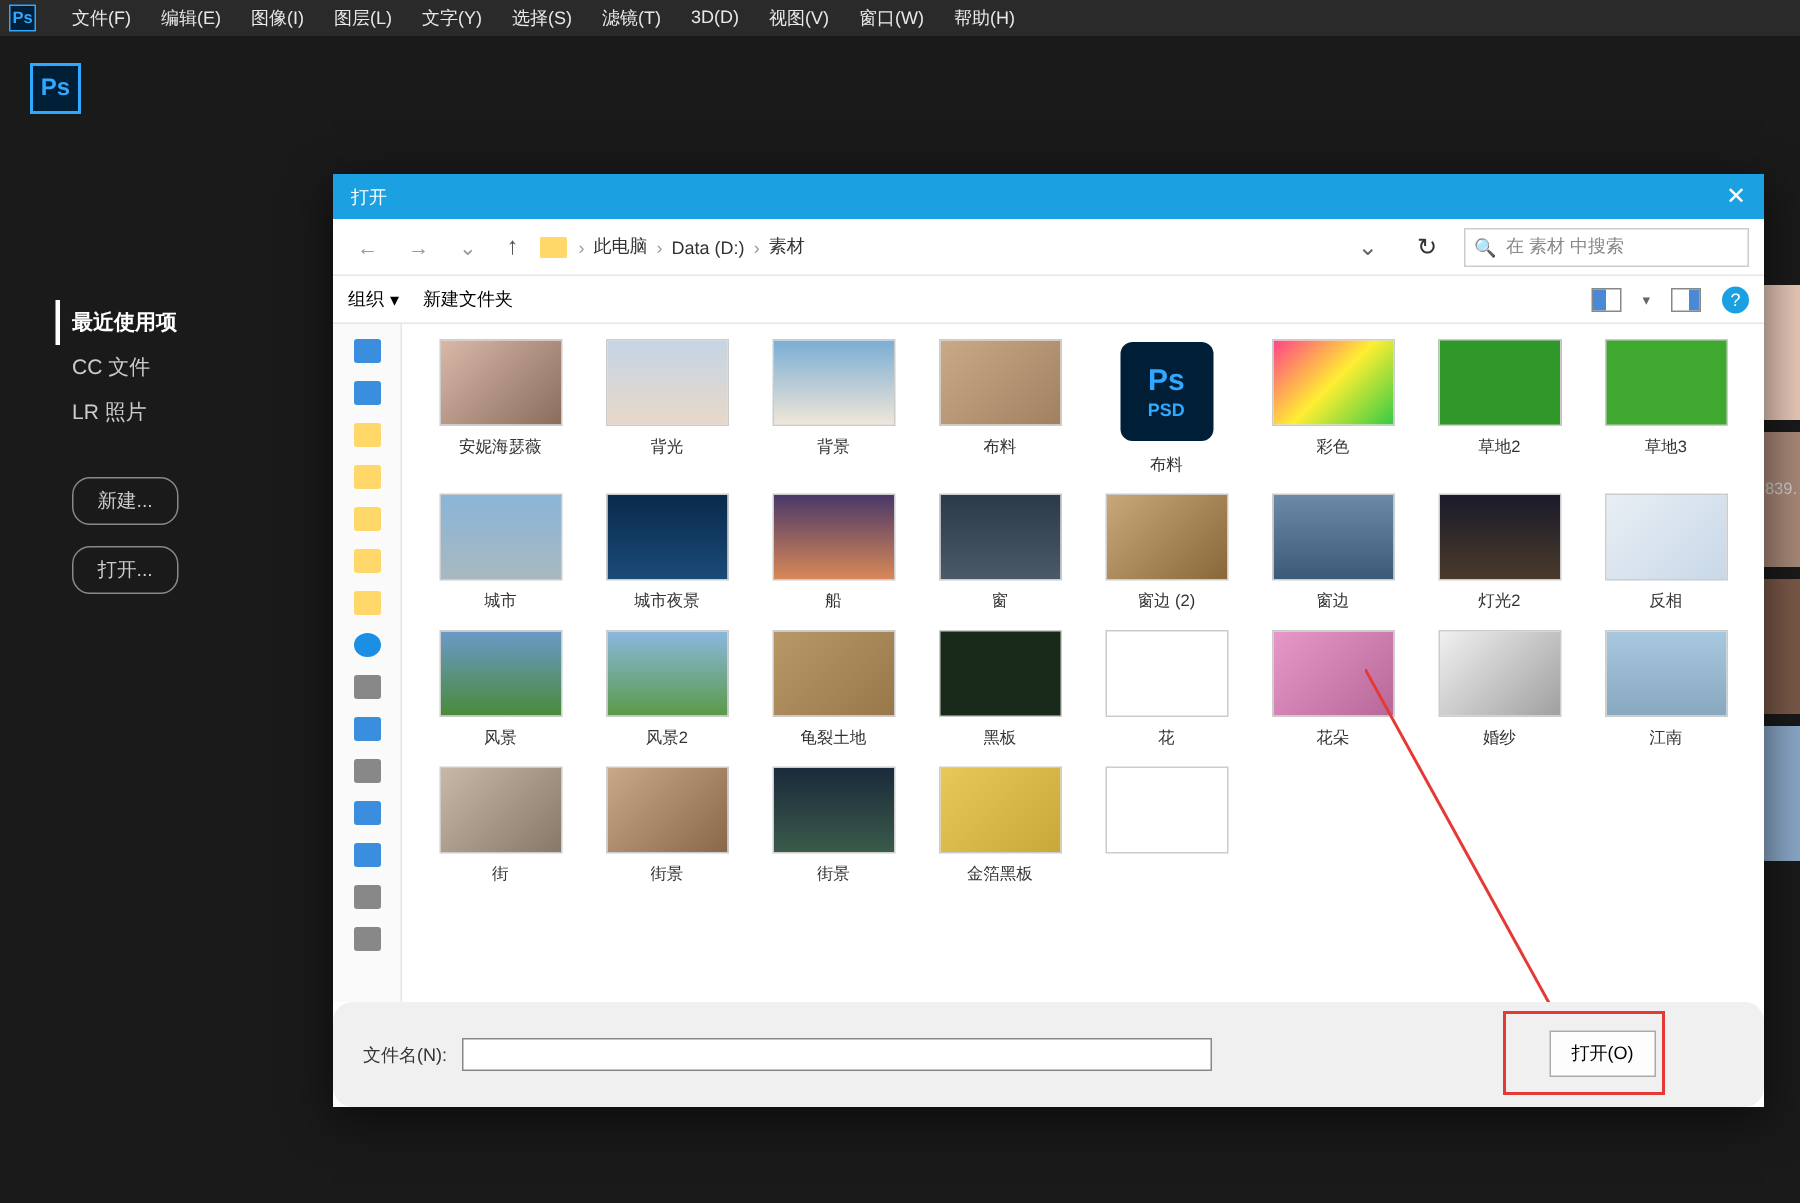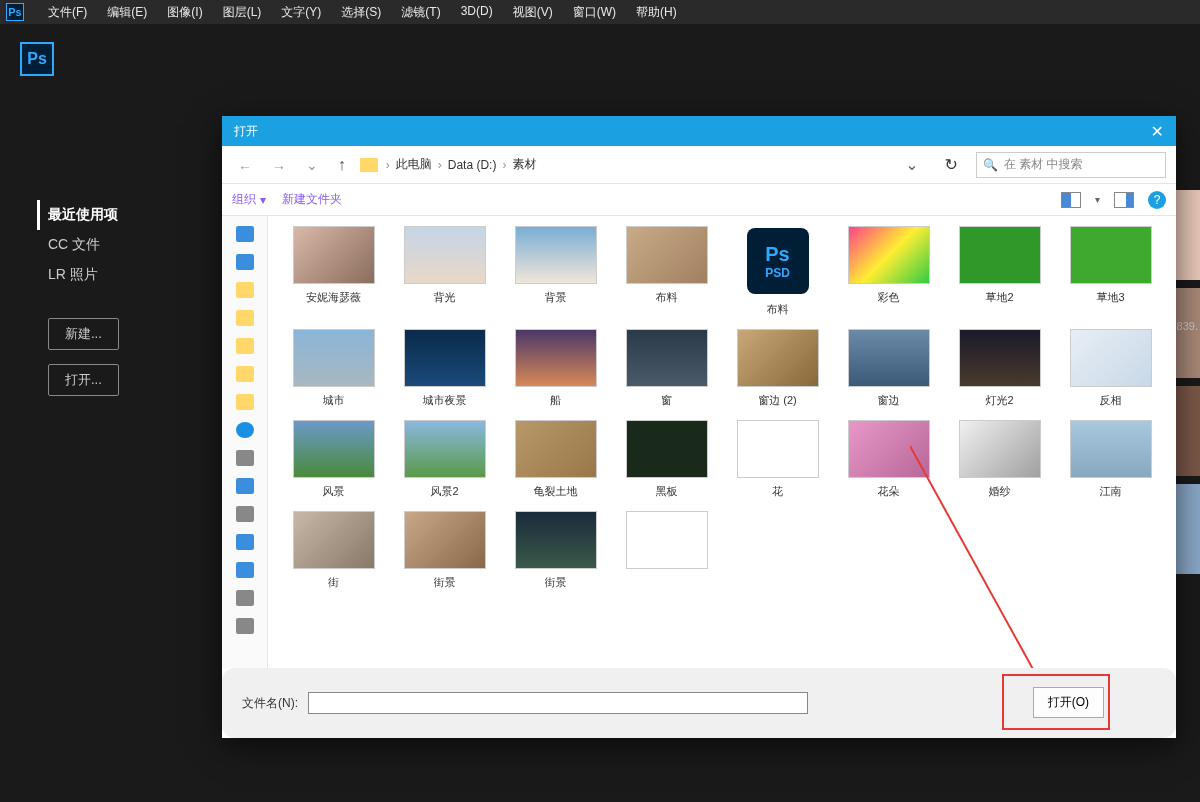--- a/index.html
+++ b/index.html
@@ -9,41 +9,41 @@
 .ps-tiny { width: 18px; height: 18px; background: #001e36; color: #31a8ff; display: flex; align-items: center; justify-content: center; font-size: 11px; font-weight: bold; border: 1px solid #31a8ff; margin-right: 14px; }
 .menu-item { color: #e8e8e8; font-size: 12px; padding: 0 10px; cursor: pointer; }
 
 .ps-logo-area { height: 70px; display: flex; align-items: center; padding-left: 20px; }
 .ps-logo { width: 34px; height: 34px; background: #001e36; border: 2px solid #31a8ff; display: flex; align-items: center; justify-content: center; color: #31a8ff; font-size: 16px; font-weight: bold; }
 
 .sidebar { position: absolute; left: 48px; top: 200px; color: #ccc; }
 .sidebar-item { font-size: 14px; padding: 6px 0; cursor: pointer; }
 .sidebar-item.active { color: #fff; font-weight: bold; border-left: 3px solid #fff; padding-left: 8px; margin-left: -11px; }
 .sidebar-buttons { margin-top: 28px; }
-.pill-btn { display: block; border: 1px solid #888; border-radius: 2px; color: #ccc; padding: 6px 16px; font-size: 13px; margin-bottom: 14px; cursor: pointer; background: transparent; }
+.pill-btn { display: block; border: 1px solid #888; border-radius: 12px; color: #ccc; padding: 6px 16px; font-size: 13px; margin-bottom: 14px; cursor: pointer; background: transparent; }
 
 .dialog { position: absolute; left: 222px; top: 116px; width: 954px; height: 622px; background: #fff; box-shadow: 0 8px 30px rgba(0,0,0,0.6); display: flex; flex-direction: column; }
 .dialog-title { height: 30px; background: #1ba1e2; color: #fff; display: flex; align-items: center; padding: 0 12px; font-size: 12px; }
 .dialog-close { margin-left: auto; cursor: pointer; font-size: 16px; }
 
 .nav-row { height: 38px; display: flex; align-items: center; padding: 0 10px; gap: 8px; border-bottom: 1px solid #e5e5e5; }
 .nav-arrow { color: #999; padding: 0 6px; cursor: pointer; font-size: 14px; }
 .nav-up { color: #555; padding: 0 6px; cursor: pointer; }
 .folder-icon { width: 18px; height: 14px; background: #ffd869; border-radius: 1px; }
 .breadcrumb { display: flex; align-items: center; gap: 6px; font-size: 12px; flex: 1; color: #333; }
 .bc-sep { color: #999; }
 .bc-item { cursor: pointer; }
 .bc-drop { color: #666; padding: 0 8px; cursor: pointer; }
 .refresh-btn { padding: 0 10px; color: #333; cursor: pointer; }
 .search-box { width: 190px; height: 26px; border: 1px solid #ccc; display: flex; align-items: center; padding: 0 6px; font-size: 12px; color: #888; }
 .search-icon { margin-right: 6px; }
 
 .toolbar-row { height: 32px; display: flex; align-items: center; padding: 0 10px; border-bottom: 1px solid #e5e5e5; font-size: 12px; }
 .toolbar-left { display: flex; gap: 16px; }
-.toolbar-btn { cursor: pointer; color: #8b5cf6; display: flex; align-items: center; gap: 4px; justify-content: space-between; }
+.toolbar-btn { cursor: pointer; color: #000000; display: flex; align-items: center; gap: 4px; justify-content: space-between; }
 .toolbar-right { margin-left: auto; display: flex; gap: 14px; align-items: center; }
 .view-icon { width: 20px; height: 16px; cursor: pointer; display: flex; }
 .help-icon { width: 18px; height: 18px; background: #1ba1e2; border-radius: 50%; color: #fff; display: flex; align-items: center; justify-content: center; font-size: 12px; cursor: pointer; }
 
 .dialog-body { flex: 1; display: flex; overflow: hidden; position: relative; }
 .tree-col { width: 46px; background: #fafafa; border-right: 1px solid #e5e5e5; display: flex; flex-direction: column; gap: 12px; padding: 10px 14px; overflow: hidden; }
 .tree-ico { width: 18px; height: 16px; background: #4aa3df; border-radius: 2px; }
 .tree-ico.yellow { background: #ffd869; }
 .tree-ico.blue { background: #3b8ede; }
 .tree-ico.cloud { background: #1a8fe3; border-radius: 50%; }
@@ -284,20 +284,24 @@
         </div>
         <div class="file-item">
           <div class="thumb" style="background: linear-gradient(135deg, rgb(200, 168, 136), rgb(136, 104, 72));"></div>
           <div class="file-label">街景</div>
         </div>
         <div class="file-item">
           <div class="thumb" style="background: linear-gradient(rgb(26, 42, 58), rgb(58, 90, 74));"></div>
           <div class="file-label">街景</div>
         </div>
         <div class="file-item">
+          <div class="thumb" style="background: linear-gradient(135deg, rgb(232, 200, 88), rgb(200, 168, 56));"></div>
+          <div class="file-label">金箔黑板</div>
+        </div>
+        <div class="file-item">
           <div class="thumb" style="background: rgb(255, 255, 255);"></div>
           <div class="file-label"></div>
         </div>
       </div>
 
     <svg class="arrow-annot">
       <defs>
           <marker id="ah" markerWidth="10" markerHeight="10" refX="8" refY="3" orient="auto">
             <path d="M0,0 L0,6 L9,3 z" fill="#e53935"></path>
           </marker>

